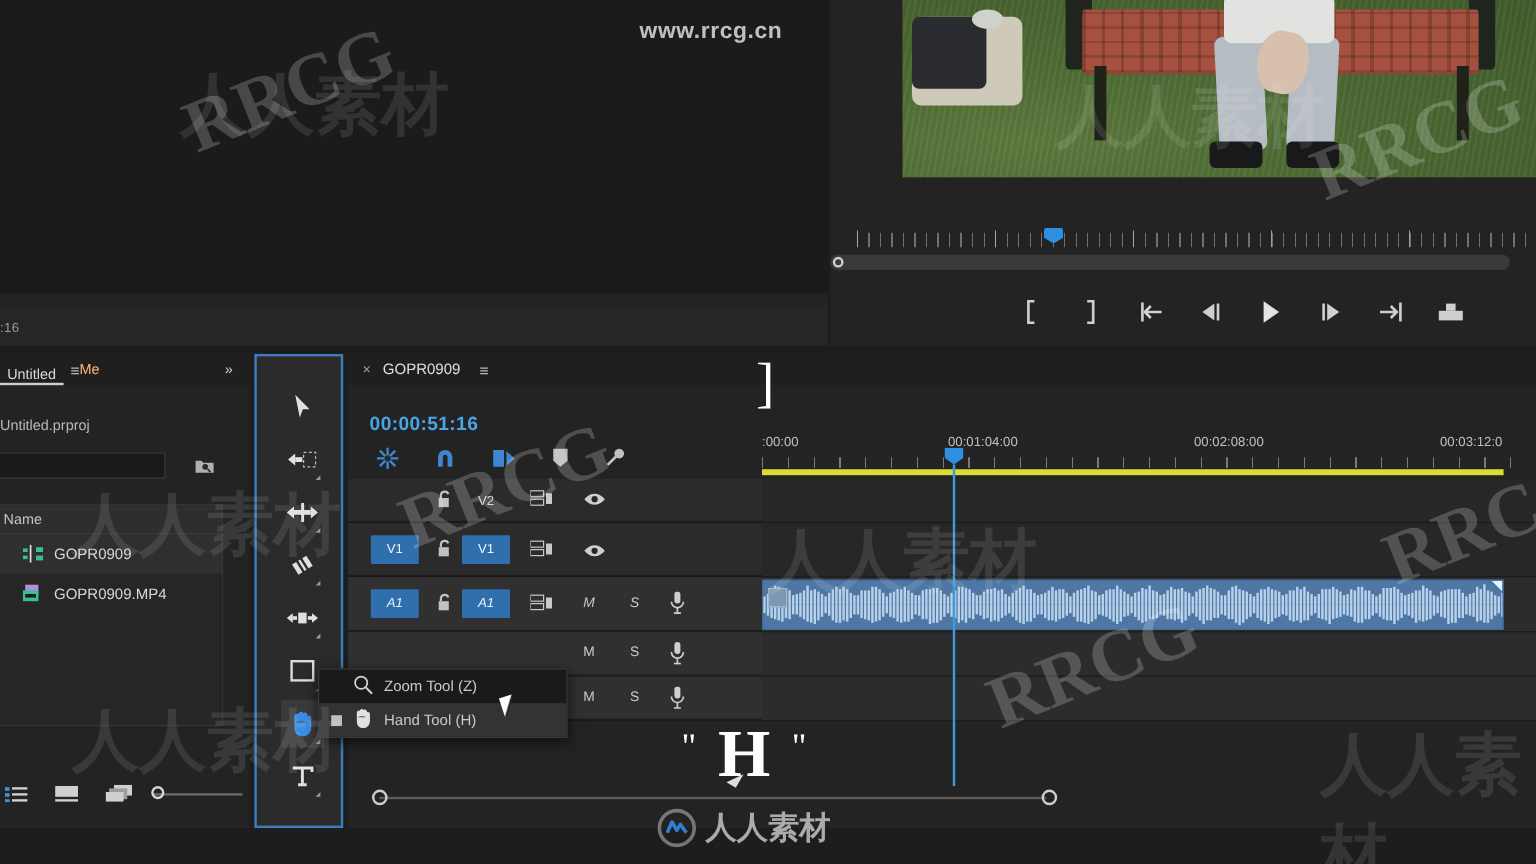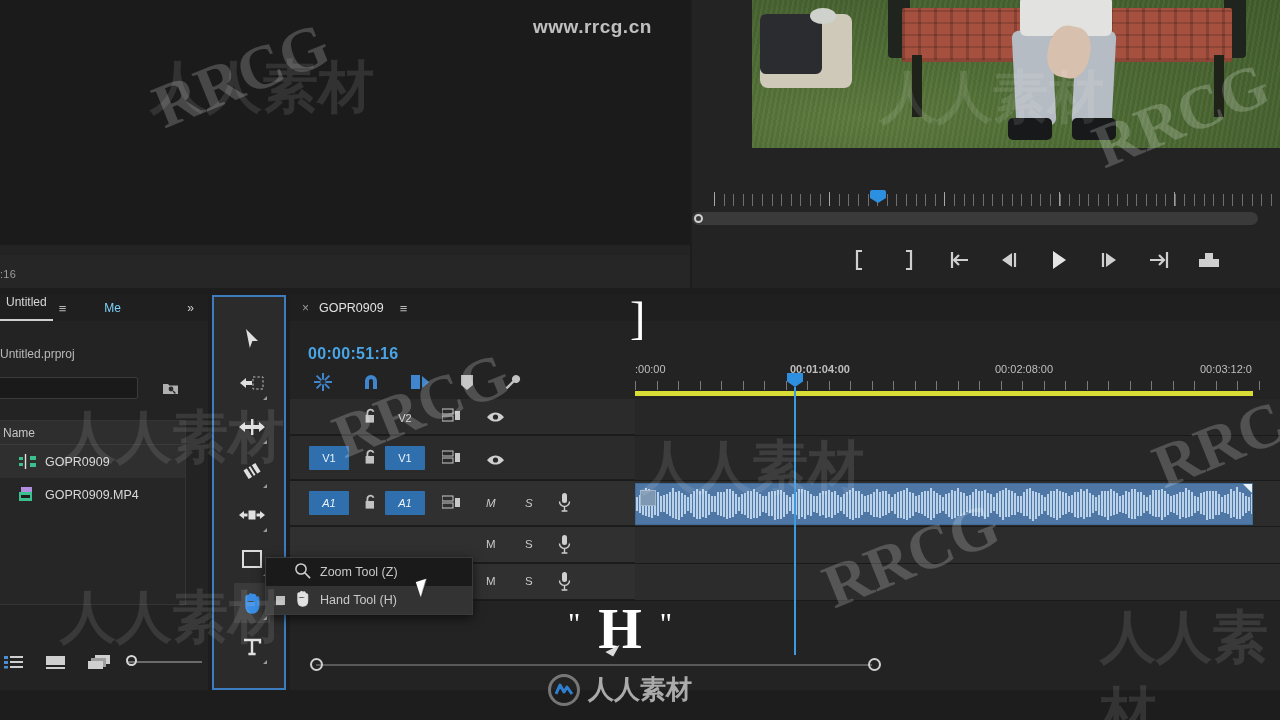--- a/index.html
+++ b/index.html
@@ -70,24 +70,24 @@
   .toolstrip { position:absolute; left:20px; top:22px; width:36px; display:flex; flex-direction:column; gap:4px; }
   .tool { width:36px; height:40px; display:flex; align-items:center; justify-content:center;
     position:relative; color:#d6d6d6; }
   .tool.active { background:#3a3a3a; }
   .tool .corner { position:absolute; right:3px; bottom:3px; width:0;height:0;
     border-left:4px solid transparent; border-bottom:4px solid #9a9a9a; }
 
   
   .projpanel { position:absolute; left:0; top:295px; width:208px; height:395px; background:#232323; }
   .proj-tabs { position:absolute; left:0; top:0; width:208px; height:26px; background:#1f1f1f; display:flex; align-items:center; }
-  .ptab { font-size:12px; color:#d8d8d8; padding:0 6px; height:26px; display:flex; align-items:flex-start; }
+  .ptab { font-size:12px; color:#d8d8d8; padding:0 6px; height:26px; display:flex; align-items:flex-end; }
   .ptab.active { border-bottom:2px solid #cfcfcf; }
   .hamb { margin-left:6px; color:#b8b8b8; font-size:13px; }
-  .ptab2 { margin-left:38px; color:#7dd3fc; font-size:12px; }
+  .ptab2 { color:#fdba74; font-size:12px; }
   .chev2 { position:absolute; right:14px; color:#cfcfcf; font-size:12px; }
   .proj-name { position:absolute; left:0; top:52px; font-size:12px; color:#b9b9b9; }
   .proj-search { position:absolute; left:-34px; top:82px; width:172px; height:22px; background:#1a1a1a; border:1px solid #3a3a3a; border-radius:2px; }
   .proj-findicon { position:absolute; left:162px; top:86px; color:#b0b0b0; }
   .proj-list { position:absolute; left:-20px; top:125px; width:206px; height:185px;
     background:#262626; border:1px solid #343434; }
   .col-head { height:24px; display:flex; align-items:center; padding-left:22px; font-size:12px;
     color:#c4c4c4; background:#2e2e2e; border-bottom:1px solid #3a3a3a; }
   .bin-row { height:33px; display:flex; align-items:center; padding-left:38px; gap:9px; font-size:12.5px; color:#d8d8d8; }
   .bin-row.sel { background:#2f2f2f; }
@@ -496,21 +496,21 @@
       </span>
       <span>
         <svg width="18" height="17" viewBox="0 0 18 17">
             <path d="M12 1a4 4 0 0 0-3.6 5.8L1.6 13.6l1.6 1.6 6.8-6.8A4 4 0 1 0 12 1z" fill="#c2c2c2"></path>
           </svg>
       </span>
     </div>
 
     <div class="tl-ruler">
       <span class="rl-label" style="left:0px;">:00:00</span>
-      <span class="rl-label" style="left:155px;font-weight:bold;">00:01:04:00</span>
+      <span class="rl-label" style="left:155px;">00:01:04:00</span>
       <span class="rl-label" style="left:360px;">00:02:08:00</span>
       <span class="rl-label" style="left:565px;">00:03:12:0</span>
       <div class="rl-ticks"></div>
     </div>
     <div class="workbar"></div>
     <div class="tl-phead">
         <div class="top"></div>
       </div>
     <div class="tl-playline"></div>
 

